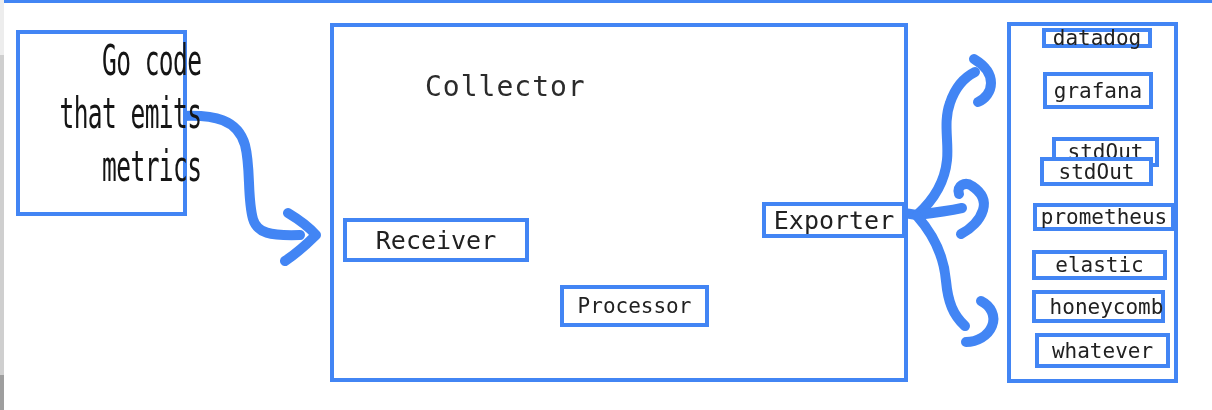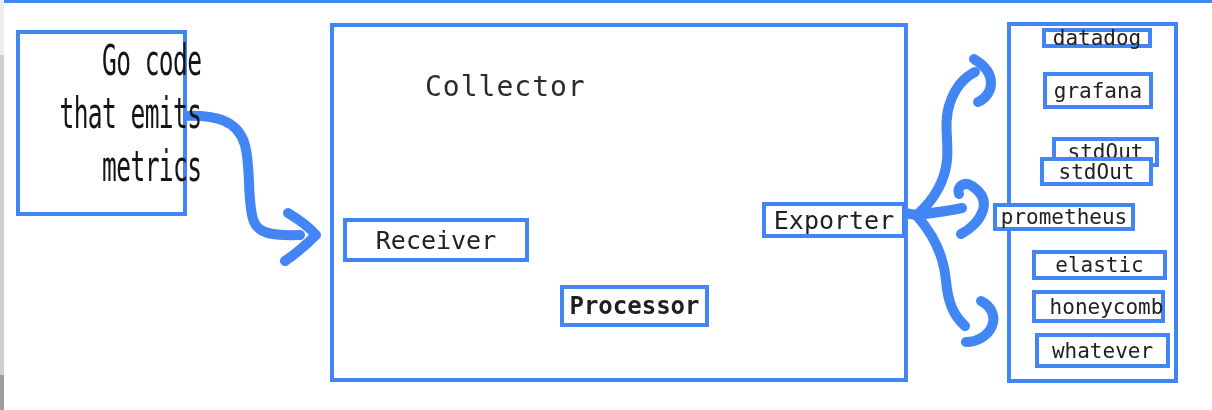--- a/index.html
+++ b/index.html
@@ -41,31 +41,31 @@
     letter-spacing: -1px;
   }
 
   
   #collector-box { left: 330px; top: 23px; width: 578px; height: 359px; }
   #collector-title {
     position: absolute; left: 413px; top: 70px;
     font-size: 28px; letter-spacing: 1px; color: #2b2b2b; margin-left: 12px;
   }
   #receiver-box  { left: 343px; top: 218px; width: 186px; height: 44px; font-size: 25px; }
-  #processor-box { left: 560px; top: 285px; width: 149px; height: 42px; font-size: 24px; font-weight: bold; }
+  #processor-box { left: 560px; top: 285px; width: 149px; height: 42px; font-size: 21px; }
   #exporter-box  { left: 762px; top: 202px; width: 144px; height: 36px; font-size: 25px; }
 
   
   #dest-outer { left: 1007px; top: 22px; width: 171px; height: 361px; }
   .dest { font-size: 21px; }
   #dest-0 { left: 1042px; top: 28px;  width: 110px; height: 20px; }
   #dest-1 { left: 1043px; top: 72px;  width: 110px; height: 37px; }
   #dest-2 { left: 1052px; top: 112px; width: 107px; height: 30px; margin-top: 25px; }
   #dest-3 { left: 1040px; top: 157px; width: 113px; height: 29px; }
-  #dest-4 { left: 993px; top: 203px; width: 142px; height: 28px; }
+  #dest-4 { left: 1033px; top: 203px; width: 142px; height: 28px; }
   #dest-5 { left: 1032px; top: 250px; width: 135px; height: 30px; }
   #dest-6 { left: 1032px; top: 290px; width: 133px; height: 33px; padding-left: 16px; }
   #dest-7 { left: 1035px; top: 333px; width: 135px; height: 35px; }
 
   
   #arrows { position: absolute; left: 0; top: 0; width: 1212px; height: 410px; pointer-events: none; }
   #arrows path {
     fill: none;
     stroke: var(--accent);
     stroke-width: 10;

